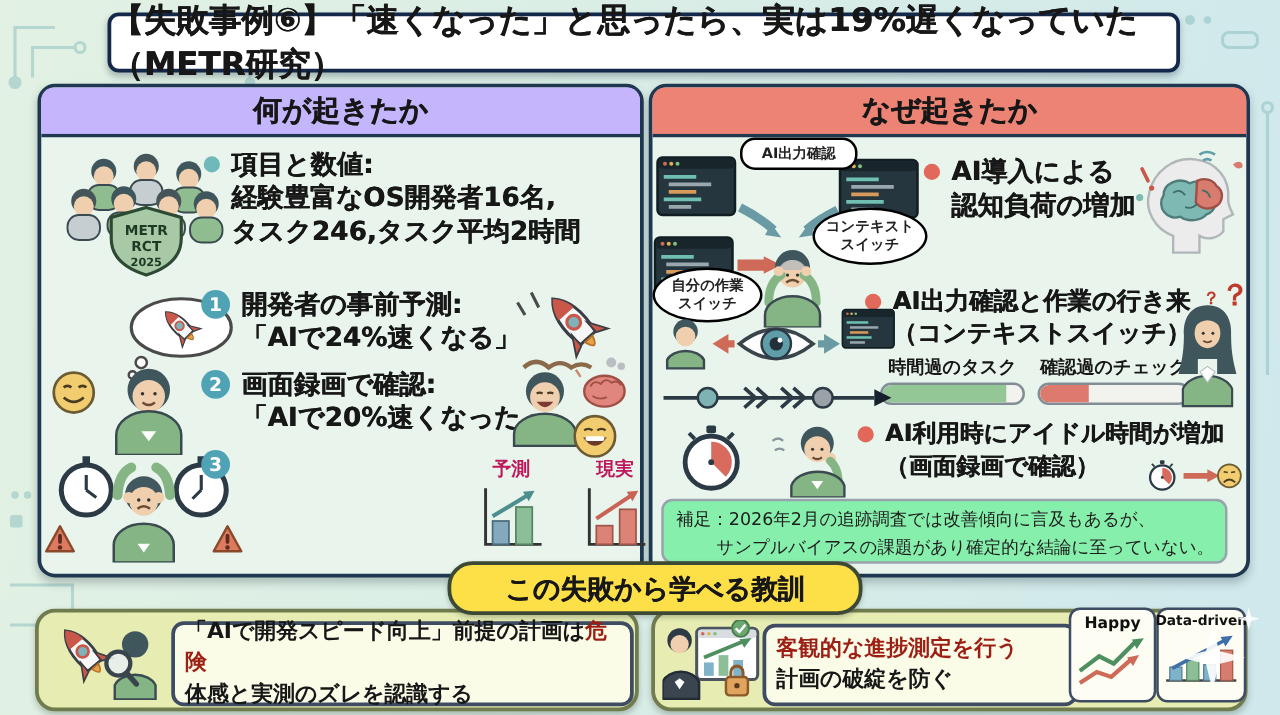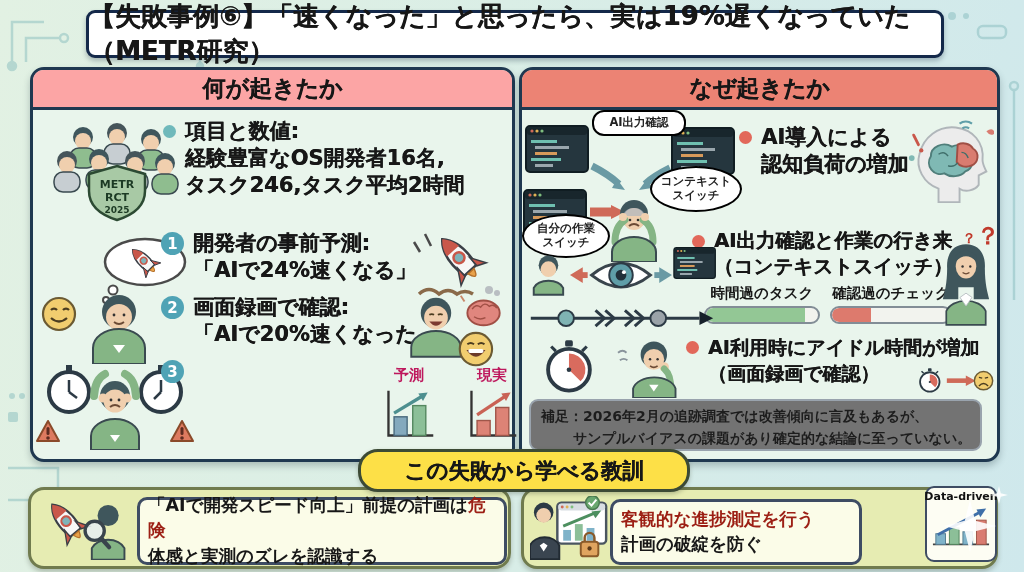--- a/index.html
+++ b/index.html
@@ -24,22 +24,22 @@
   .pbody{position:relative;height:343px;}
   .t21{font-size:21px;line-height:27px;}
   .t20{font-size:20px;line-height:27px;}
   .t19{font-size:19.5px;line-height:26px;}
   .bubble{position:absolute;background:#fff;border:2px solid #000000;display:flex;
         flex-direction:column;align-items:center;justify-content:center;
         font-size:11.5px;font-weight:700;line-height:1.2;text-align:center;color:#222;}
   .plabel{font-size:14.5px;font-weight:800;color:#171717;text-align:center;white-space:nowrap;}
   .pbar{height:14px;border:2px solid #828d96;border-radius:9px;background:#f2f3ee;overflow:hidden;margin-top:3px;}
   .pfill{height:100%;border-radius:7px 0 0 7px;}
-  .notebox{background:#737373;border:2px solid #99a3ad;border-radius:9px;
-        font-size:14px;font-weight:700;color:#1d1d1d;line-height:1.55;padding:5px 8px 0 10px;}
+  .notebox{background:#86efac;border:2px solid #99a3ad;border-radius:9px;
+        font-size:14px;font-weight:400;color:#1d1d1d;line-height:1.55;padding:5px 8px 0 10px;}
   .banner{left:358px;top:449px;width:326px;height:37px;background:#fde047;border:3px solid #3c4a35;
         border-radius:20px;display:flex;align-items:center;justify-content:center;font-size:21.5px;
         box-shadow:0 2px 4px rgba(60,70,50,.3);z-index:5;}
   .lesson{background:#e6ecb2;border:3px solid #707b4e;border-radius:16px;
         box-shadow:0 3px 5px rgba(60,70,50,.3);}
   .linner{position:absolute;background:#fbfce8;border:3px solid #3e4c63;border-radius:10px;
         display:flex;flex-direction:column;justify-content:center;padding:2px 8px;
         font-size:17.5px;font-weight:800;line-height:1.45;color:#171717;}
   .red{color:#9c1f14;}
   .minicard{position:absolute;background:#fdfdf3;border:2.5px solid #3e4c63;border-radius:9px;
@@ -120,21 +120,21 @@
       <circle cx="12" cy="396" r="3"></circle>
       <rect x="8" y="412" width="10" height="10" rx="2"></rect>
   </g>
 </svg>
 
 <div class="abs titlepill txt">
   <span>【失敗事例⑥】「速くなった」と思ったら、実は19%遅くなっていた（METR研究）</span>
 </div>
 
 <div class="abs panel" style="left:30px;top:67px;width:479px;height:389px;">
-  <div class="phead txt" style="background:#fca5a5;">
+  <div class="phead txt" style="background:#c4b5fd;">
     <span>何が起きたか</span>
   </div>
   <div class="pbody">
 
     <svg class="abs" style="left:8px;top:10px" width="152" height="104" viewBox="0 0 152 104">
       <use href="#pgreen" x="42" y="20"></use>
         <use href="#pgray" x="76" y="16"></use>
         <use href="#pgreen" x="110" y="22"></use>
       <use href="#pgray" x="26" y="44"></use>
         <use href="#pgreen" x="58" y="42"></use>
@@ -486,20 +486,29 @@
     </g>
     <circle cx="14" cy="16" r="10" fill="#2c3a45"></circle>
       <circle cx="14" cy="19" r="7.5" fill="#f0cfae"></circle>
     <path d="M0 64 v-14 a16 13 0 0 1 30 0 v14 z" fill="#3a4550" stroke="#222b33" stroke-width="2"></path>
     <path d="M10 50 l4 6 4 -6 -4 -3 z" fill="#fff"></path>
   </svg>
   <div class="linner" style="left:86px;top:9px;width:230px;height:56px">
     <span class="ln red">客観的な進捗測定を行う</span>
     <span class="ln">計画の破綻を防ぐ</span>
   </div>
+  <div class="minicard" style="left:331px;top:-4px;width:66px;height:70px">
+    <span class="mclabel">Happy</span>
+    <svg width="60" height="44" viewBox="0 0 62 44">
+      <path d="M4 32 L20 20 L32 26 L50 8" stroke="#4d8f5f" stroke-width="3.5" fill="none"></path>
+      <path d="M57 5 l-10 1 4 8 z" fill="#4d8f5f"></path>
+      <path d="M4 42 L18 33 L30 37 L46 23" stroke="#cf6a58" stroke-width="3.5" fill="none"></path>
+      <path d="M53 19 l-10 2 5 7 z" fill="#cf6a58"></path>
+    </svg>
+  </div>
   <div class="minicard" style="left:401px;top:-4px;width:68px;height:70px">
     <span class="mclabel" style="font-size:11px">Data-driven</span>
     <svg width="60" height="44" viewBox="0 0 62 44">
       <line x1="2" y1="42" x2="60" y2="42" stroke="#444" stroke-width="2"></line>
       <rect x="5" y="31" width="10" height="11" fill="#7fb3c9" stroke="#557d92" stroke-width="1"></rect>
       <rect x="19" y="25" width="10" height="17" fill="#8cbf98" stroke="#54875f" stroke-width="1"></rect>
       <rect x="33" y="29" width="10" height="13" fill="#7fb3c9" stroke="#557d92" stroke-width="1"></rect>
       <rect x="47" y="17" width="10" height="25" fill="#d97c70" stroke="#a0564a" stroke-width="1"></rect>
       <path d="M7 32 L50 9" stroke="#3f6fa8" stroke-width="3"></path>
       <path d="M57 5 l-10 1 4 8 z" fill="#3f6fa8"></path>

